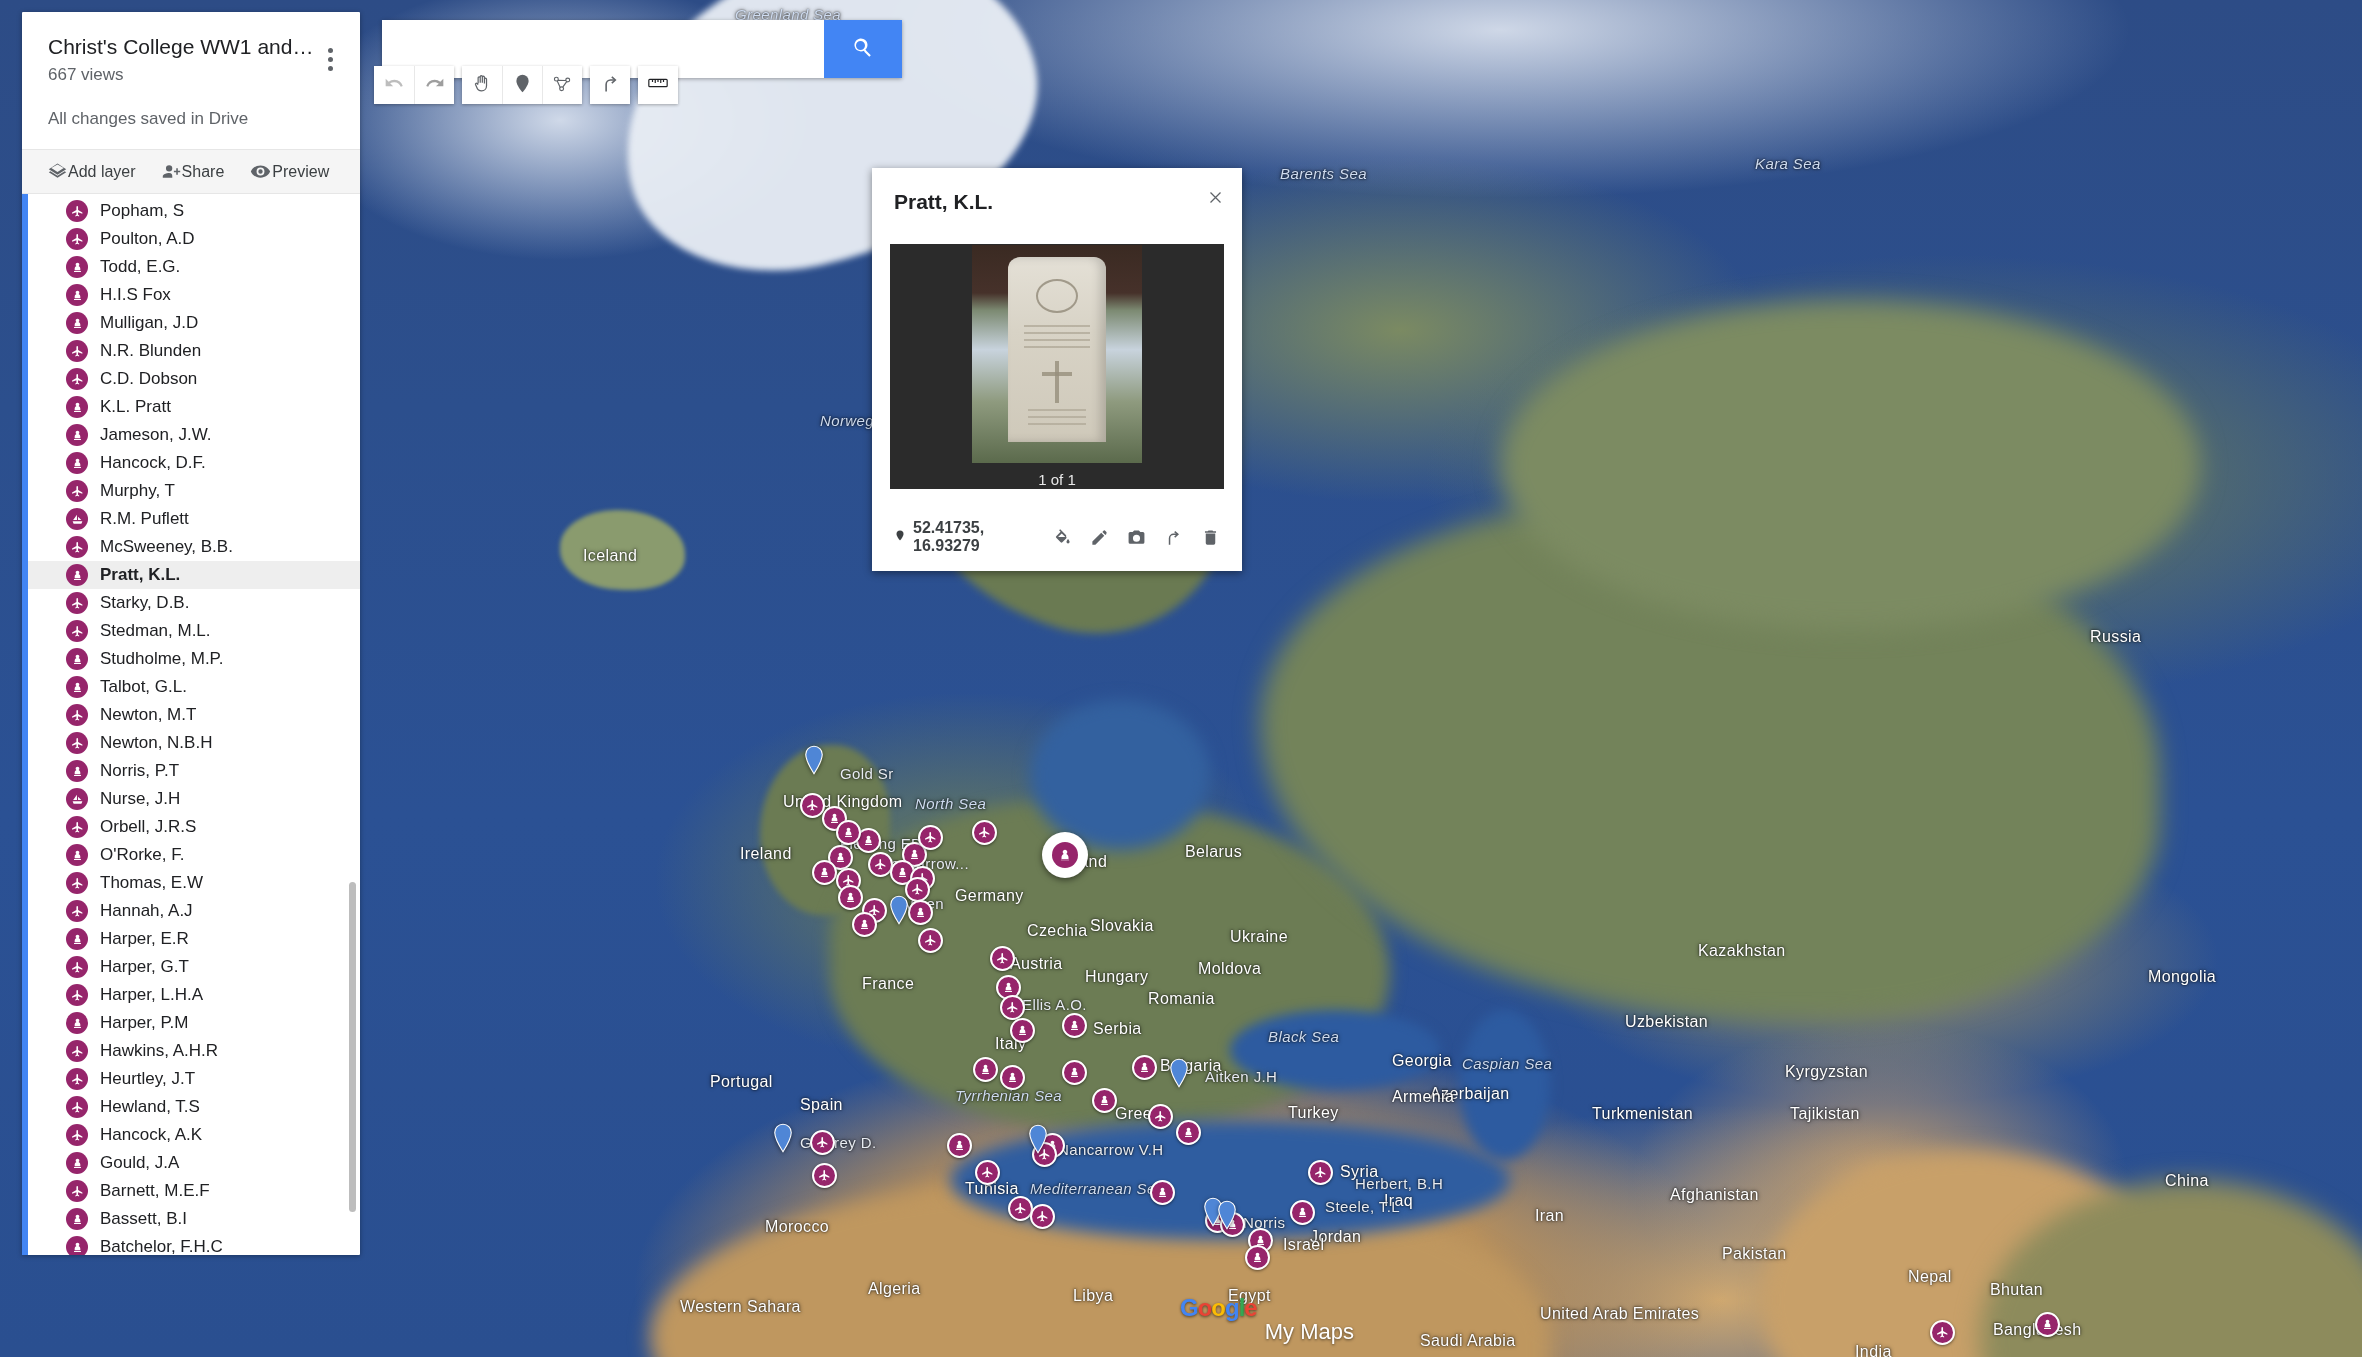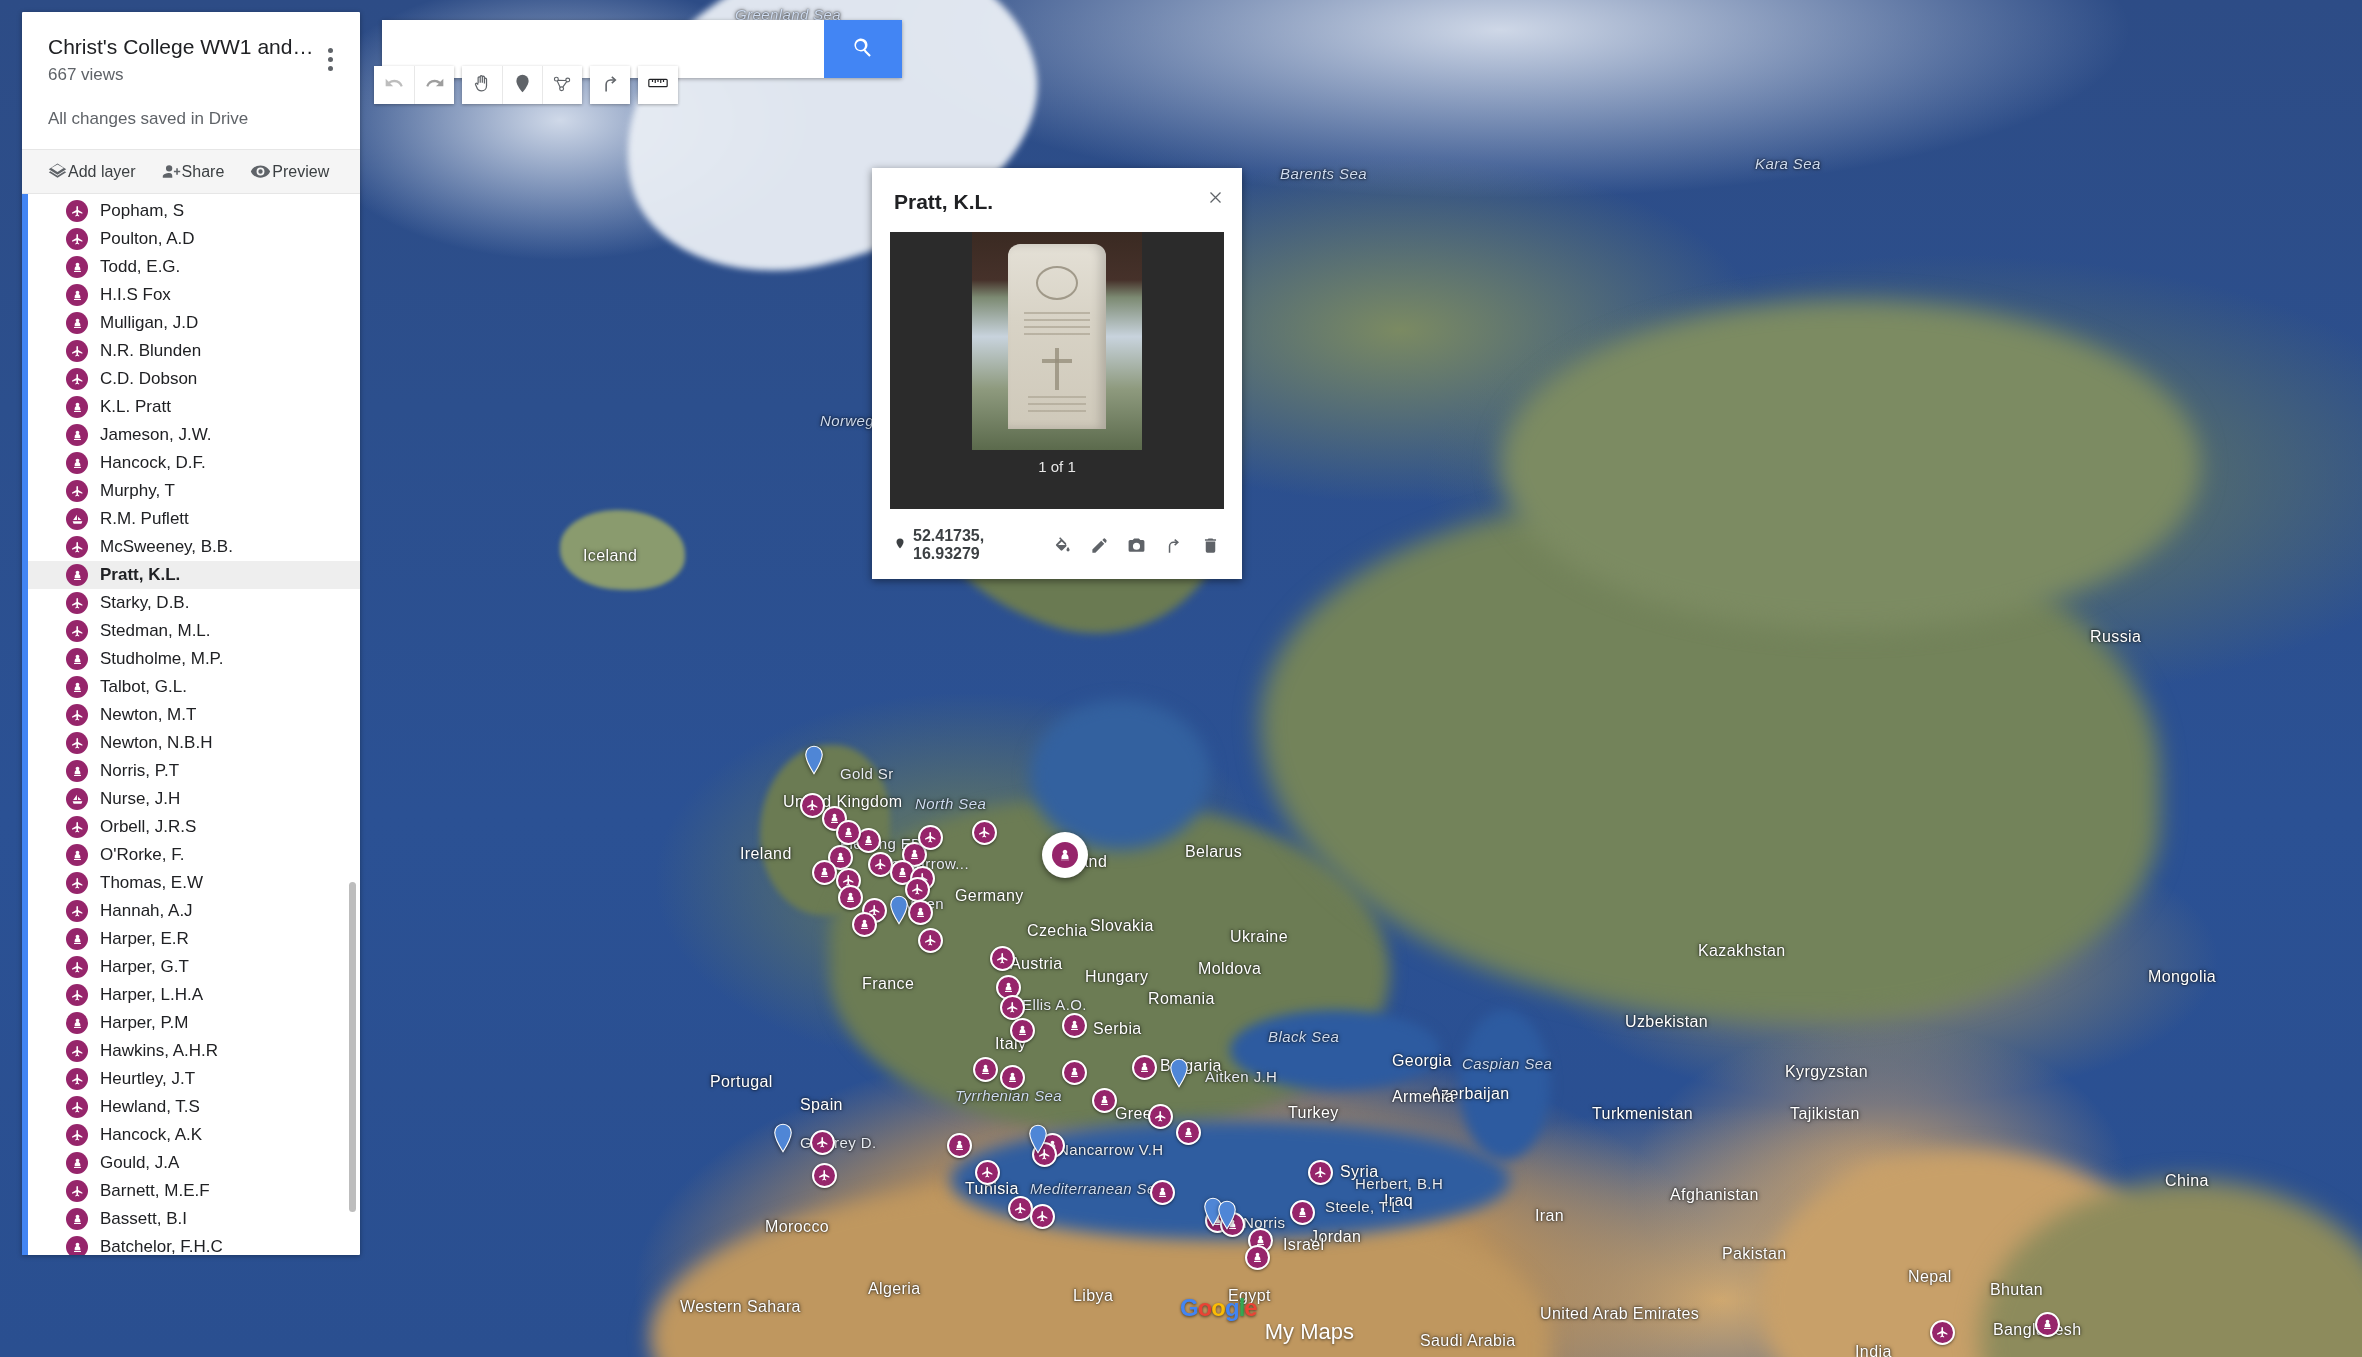--- a/index.html
+++ b/index.html
@@ -166,22 +166,22 @@
   }
   #card-title {
     font-size: 21px; font-weight: 700; color:#202124; padding: 22px 44px 14px 22px;
     line-height: 24px;
   }
   #card-close {
     position:absolute; right: 14px; top: 16px; width:26px; height:26px; cursor:pointer;
     display:flex; align-items:center; justify-content:center; color:#5f6368; font-size:20px;
   }
   #card-photo {
-    margin: 4px 18px; height: 277px; background:#2b2b2b; position:relative;
-    display:flex; align-items:center; flex-direction:column;
+    margin: 16px 18px; height: 245px; background:#2b2b2b; position:relative;
+    display:flex; align-items:center; justify-content:center; flex-direction:column;
   }
   #photo-inner {
     width: 170px; height: 218px; position:relative; overflow:hidden;
     background: linear-gradient(180deg,#3a2a22 0%, #46312a 22%, #7c8a72 30%, #c8d3dd 48%, #8e9a7e 72%, #5b6a4c 100%);
   }
   #stone {
     position:absolute; left: 36px; top: 12px; width: 98px; height: 185px;
     background: linear-gradient(180deg,#e4e0d6 0%, #d8d3c6 40%, #cfc9ba 100%);
     border-radius: 12px 12px 0 0;
     box-shadow: inset -6px 0 10px rgba(0,0,0,.16);

